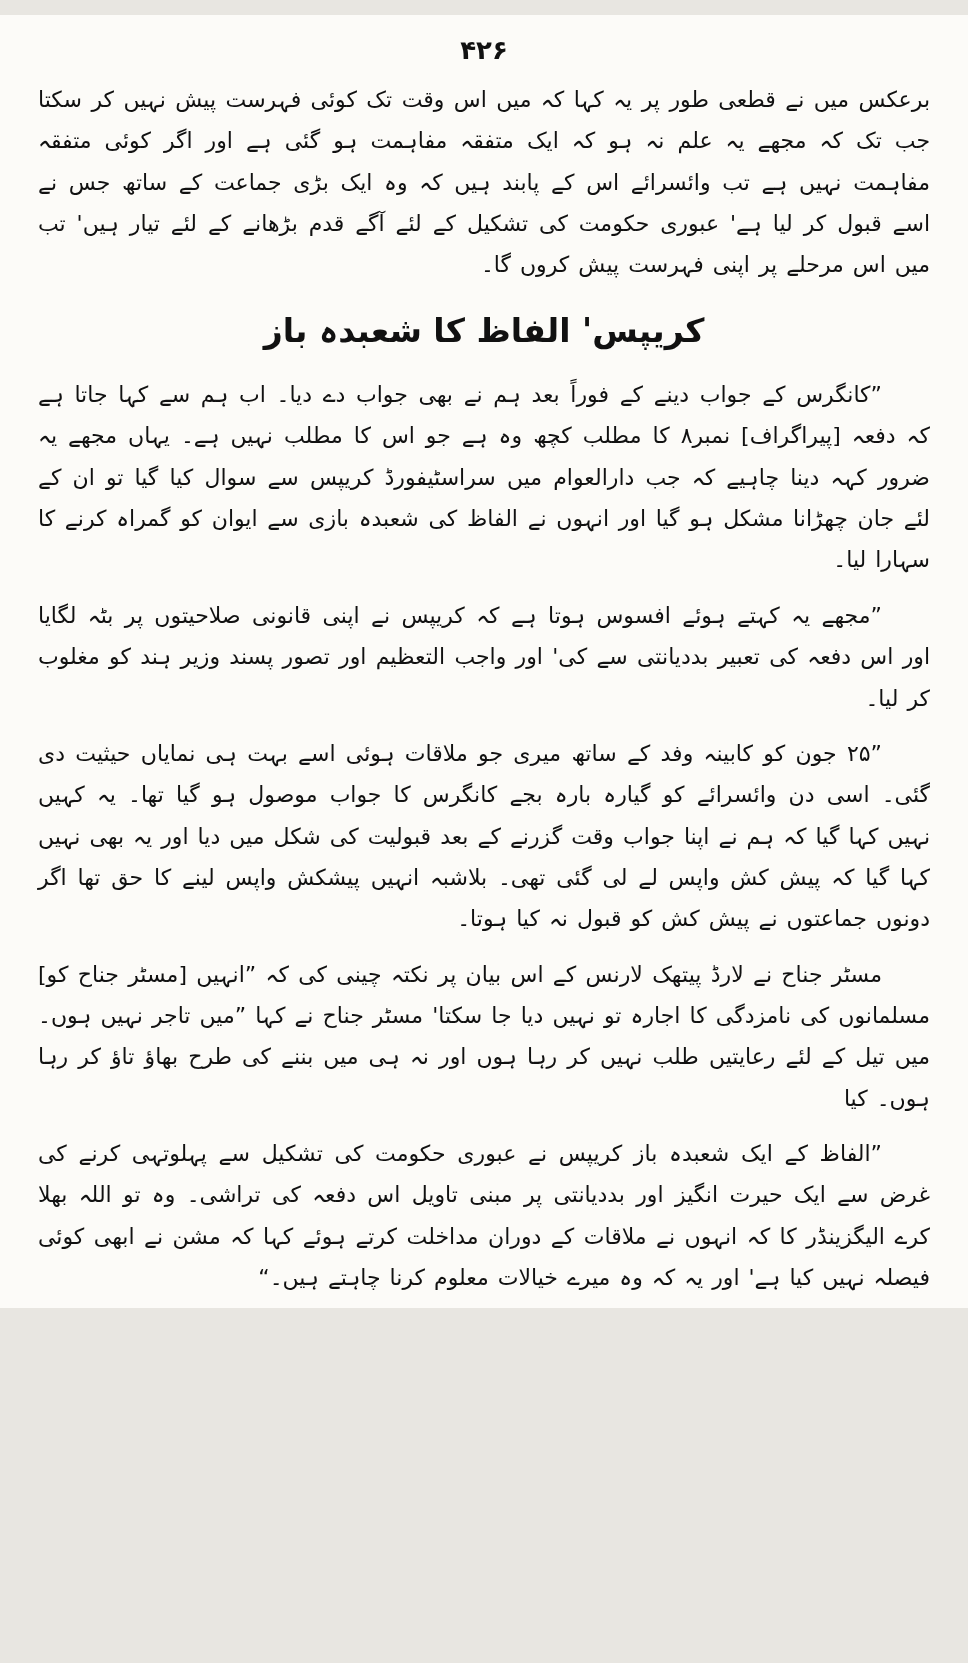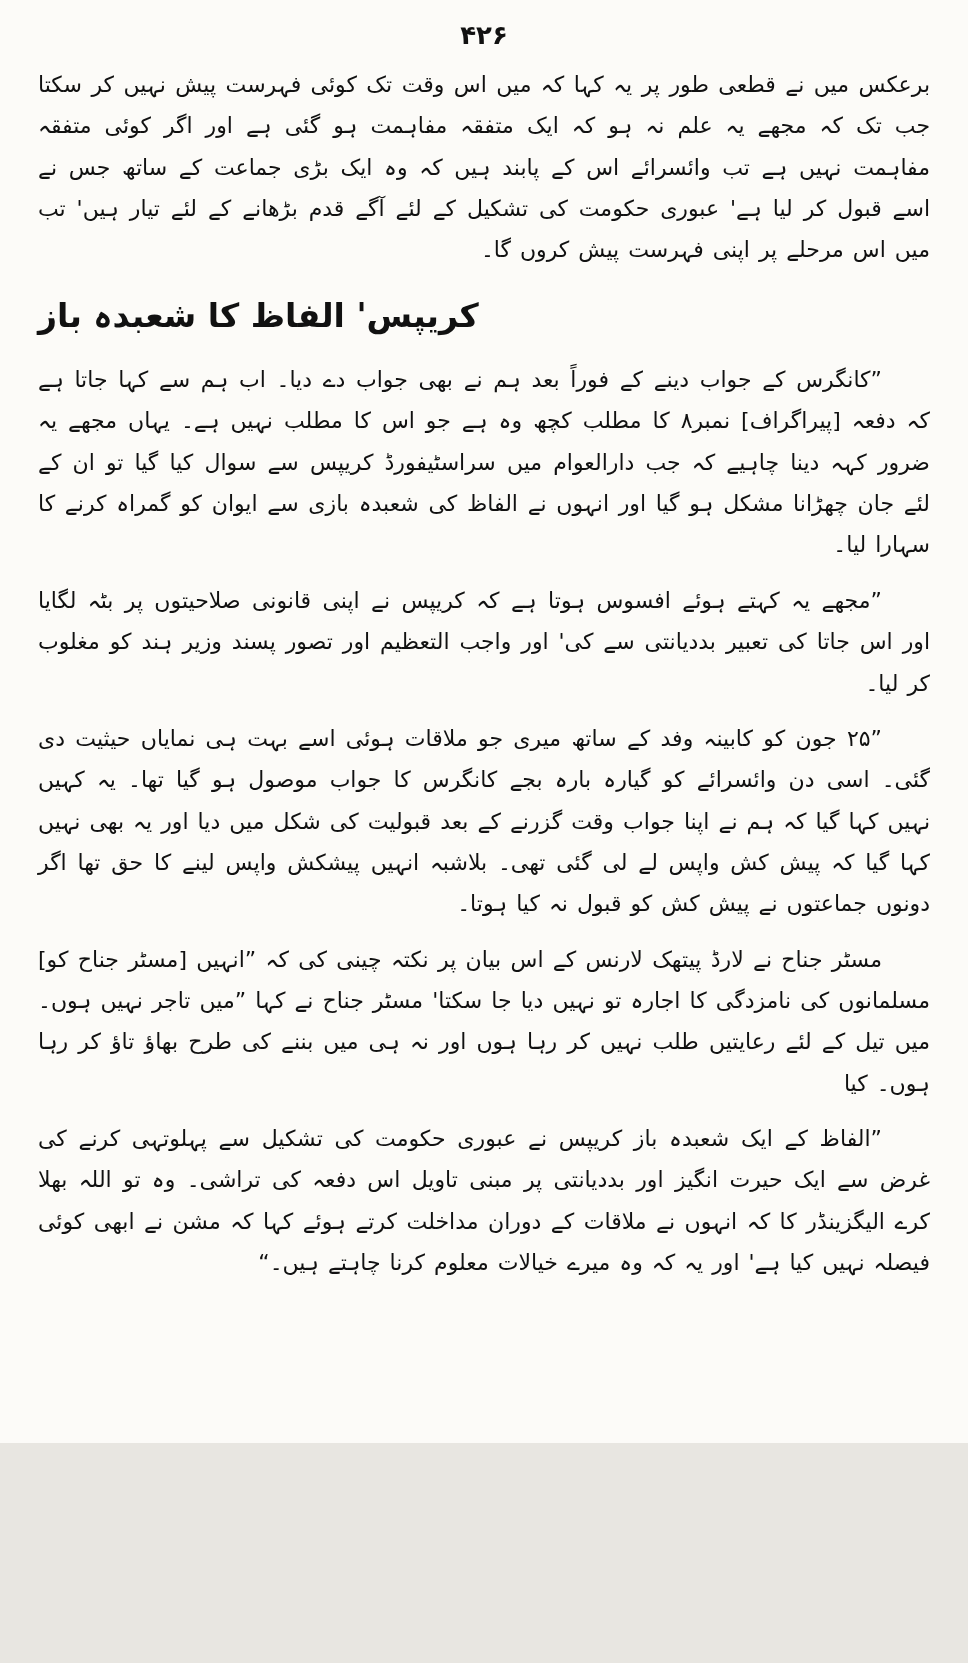--- a/index.html
+++ b/index.html
@@ -3,22 +3,22 @@
 <meta charset="utf-8">
 <style>
   html, body {
     margin: 0;
     padding: 0;
     background: #e8e6e1;
   }
   .page {
     position: relative;
     width: 968px;
-    height: 1443px;
-    margin: 0 auto;
+    height: 1293px;
+    margin: 15px auto;
     background: #fcfbf8;
     color: #111;
     direction: rtl;
     font-family: "DejaVu Sans", sans-serif;
     box-sizing: border-box;
     padding: 18px 38px 20px 38px;
     overflow: hidden;
   }
   .page-number {
     text-align: center;
@@ -32,42 +32,42 @@
     line-height: 1.88;
     text-align: justify;
     text-justify: inter-word;
     margin: 0 0 14px 0;
     word-spacing: 2px;
   }
   .para.indent {
     text-indent: 48px;
   }
   .heading {
-    text-align: left;
+    text-align: center;
     font-size: 33px;
     font-weight: bold;
     margin: 22px 0 20px 0;
     line-height: 1.4;
   }
 </style>
 </head>
 <body>
 
 <div class="page">
 
   <div class="page-number">۴۲۶</div>
 
   <p class="para">برعکس میں نے قطعی طور پر یہ کہا کہ میں اس وقت تک کوئی فہرست پیش نہیں کر سکتا جب تک کہ مجھے یہ علم نہ ہو کہ ایک متفقہ مفاہمت ہو گئی ہے اور اگر کوئی متفقہ مفاہمت نہیں ہے تب وائسرائے اس کے پابند ہیں کہ وہ ایک بڑی جماعت کے ساتھ جس نے اسے قبول کر لیا ہے' عبوری حکومت کی تشکیل کے لئے آگے قدم بڑھانے کے لئے تیار ہیں' تب میں اس مرحلے پر اپنی فہرست پیش کروں گا۔</p>
 
 
   <h2 class="heading">کریپس' الفاظ کا شعبدہ باز</h2>
 
   <p class="para indent">”کانگرس کے جواب دینے کے فوراً بعد ہم نے بھی جواب دے دیا۔ اب ہم سے کہا جاتا ہے کہ دفعہ [پیراگراف] نمبر۸ کا مطلب کچھ وہ ہے جو اس کا مطلب نہیں ہے۔ یہاں مجھے یہ ضرور کہہ دینا چاہیے کہ جب دارالعوام میں سراسٹیفورڈ کریپس سے سوال کیا گیا تو ان کے لئے جان چھڑانا مشکل ہو گیا اور انہوں نے الفاظ کی شعبدہ بازی سے ایوان کو گمراہ کرنے کا سہارا لیا۔</p>
 
-  <p class="para indent">”مجھے یہ کہتے ہوئے افسوس ہوتا ہے کہ کریپس نے اپنی قانونی صلاحیتوں پر بٹہ لگایا اور اس جاتا کی تعبیر بددیانتی سے کی' اور واجب التعظیم اور تصور پسند وزیر ہند کو مغلوب کر لیا۔</p>
+  <p class="para indent">”مجھے یہ کہتے ہوئے افسوس ہوتا ہے کہ کریپس نے اپنی قانونی صلاحیتوں پر بٹہ لگایا اور اس دفعہ کی تعبیر بددیانتی سے کی' اور واجب التعظیم اور تصور پسند وزیر ہند کو مغلوب کر لیا۔</p>
 
   <p class="para indent">”۲۵ جون کو کابینہ وفد کے ساتھ میری جو ملاقات ہوئی اسے بہت ہی نمایاں حیثیت دی گئی۔ اسی دن وائسرائے کو گیارہ بارہ بجے کانگرس کا جواب موصول ہو گیا تھا۔ یہ کہیں نہیں کہا گیا کہ ہم نے اپنا جواب وقت گزرنے کے بعد قبولیت کی شکل میں دیا اور یہ بھی نہیں کہا گیا کہ پیش کش واپس لے لی گئی تھی۔ بلاشبہ انہیں پیشکش واپس لینے کا حق تھا اگر دونوں جماعتوں نے پیش کش کو قبول نہ کیا ہوتا۔</p>
 
   <p class="para indent">مسٹر جناح نے لارڈ پیتھک لارنس کے اس بیان پر نکتہ چینی کی کہ ”انہیں [مسٹر جناح کو] مسلمانوں کی نامزدگی کا اجارہ تو نہیں دیا جا سکتا' مسٹر جناح نے کہا ”میں تاجر نہیں ہوں۔ میں تیل کے لئے رعایتیں طلب نہیں کر رہا ہوں اور نہ ہی میں بننے کی طرح بھاؤ تاؤ کر رہا ہوں۔ کیا</p>
 
   <p class="para indent">”الفاظ کے ایک شعبدہ باز کریپس نے عبوری حکومت کی تشکیل سے پہلوتہی کرنے کی غرض سے ایک حیرت انگیز اور بددیانتی پر مبنی تاویل اس دفعہ کی تراشی۔ وہ تو اللہ بھلا کرے الیگزینڈر کا کہ انہوں نے ملاقات کے دوران مداخلت کرتے ہوئے کہا کہ مشن نے ابھی کوئی فیصلہ نہیں کیا ہے' اور یہ کہ وہ میرے خیالات معلوم کرنا چاہتے ہیں۔“</p>
 
 </div>
 
 </body></html>

